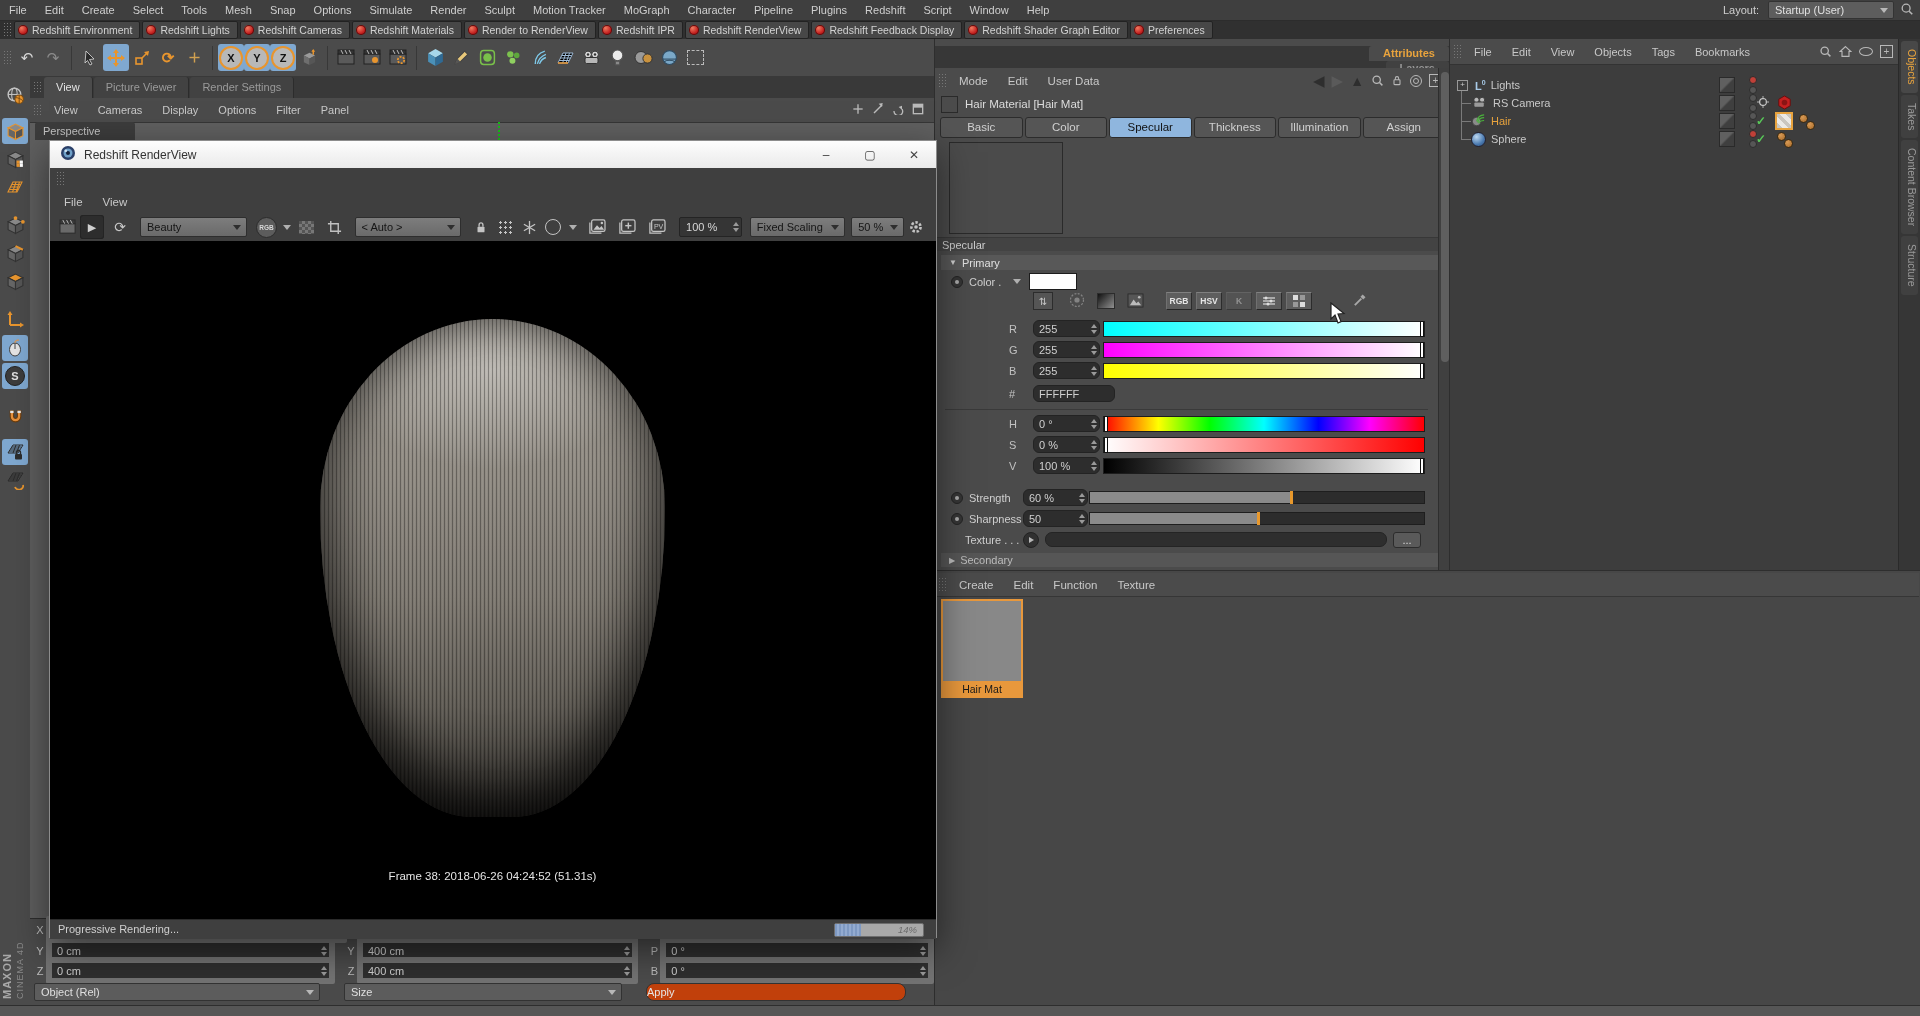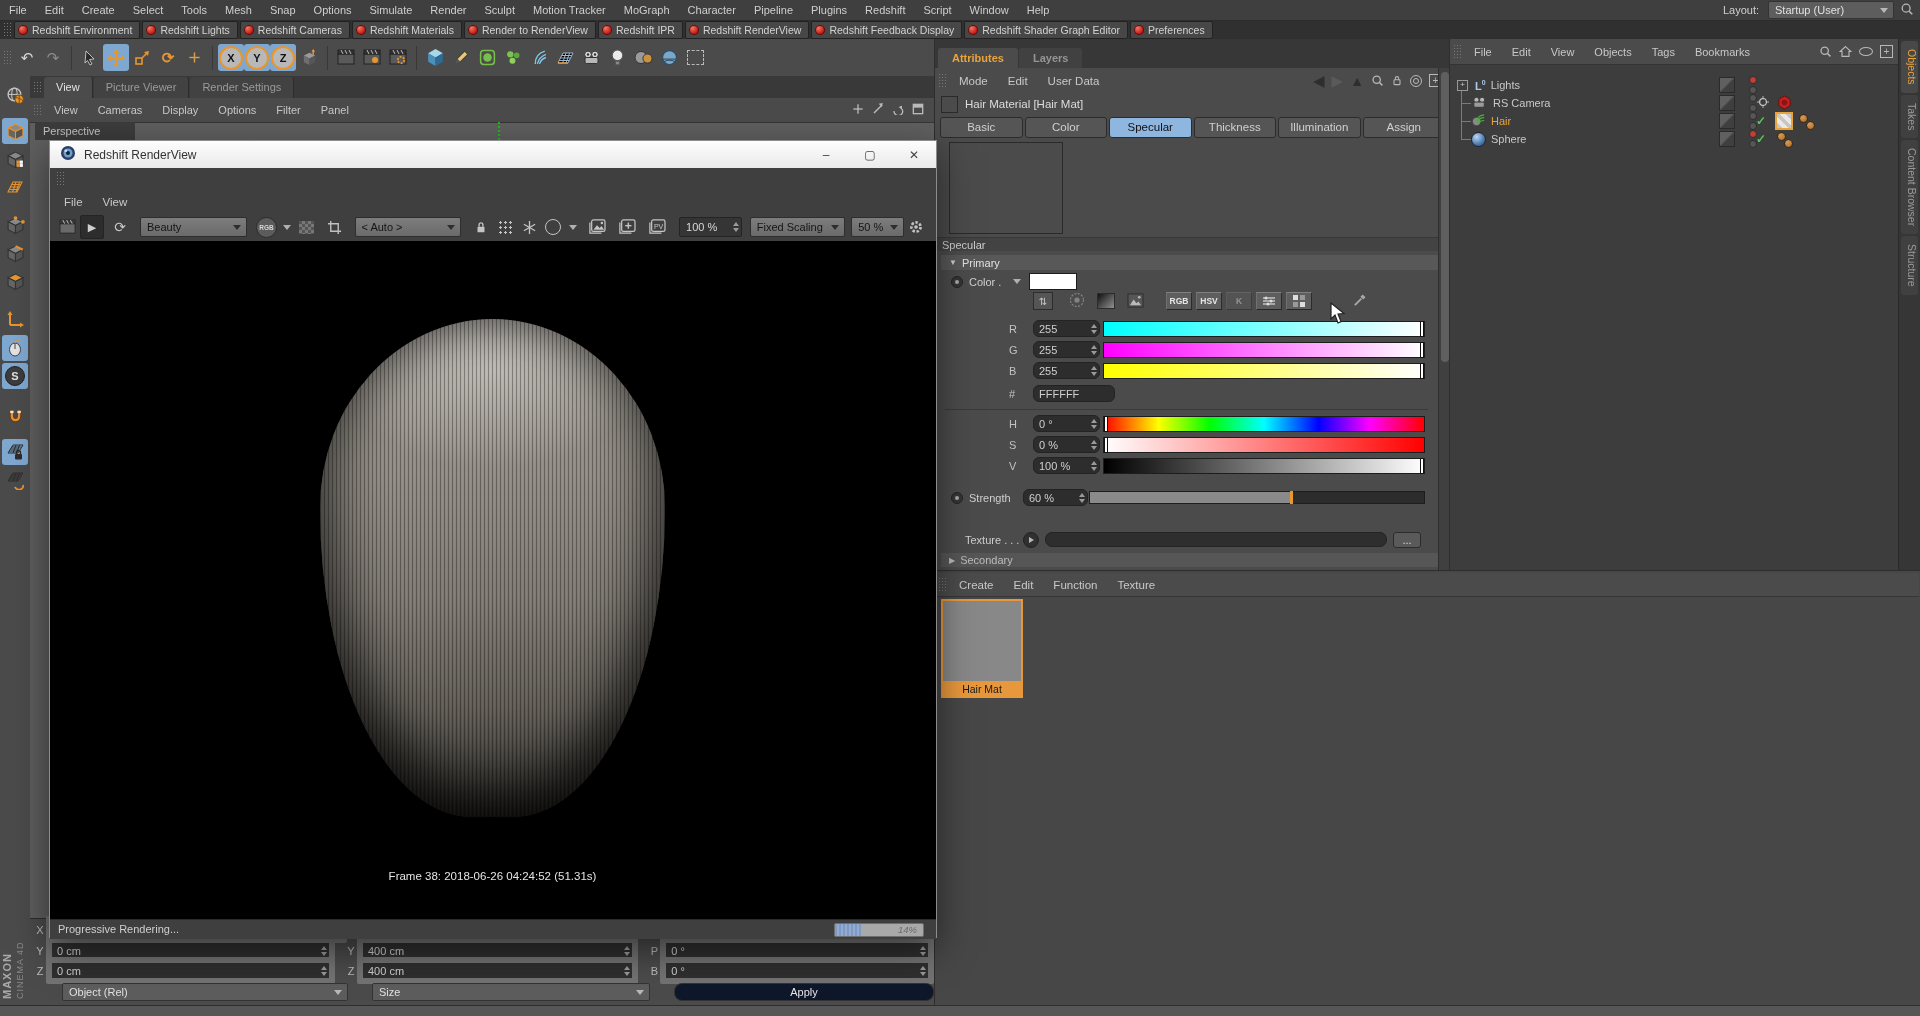--- a/index.html
+++ b/index.html
@@ -48,22 +48,22 @@
   .cl{width:12px;text-align:center;color:#bdbdbd;flex:0 0 auto;}
   .cfield{height:15px;background:#2f2f2f;border-radius:2px;border:6px solid #737373;color:#cfcfcf;
     display:flex;align-items:center;padding-left:5px;position:relative;}
   .updn{position:absolute;right:2px;top:1px;bottom:1px;display:flex;flex-direction:column;justify-content:center;gap:2px;}
   .updn i{display:block;width:0;height:0;border-left:3.5px solid transparent;border-right:3.5px solid transparent;}
   .updn .u{border-bottom:4px solid #9a9a9a;}
   .updn .d{border-top:4px solid #9a9a9a;}
   .ddl{height:16px;background:#5d5d5d;border:1px solid #333;border-radius:2px;color:#e0e0e0;
     display:flex;align-items:center;padding:0 6px;position:relative;}
   .ddl .arr{position:absolute;right:5px;width:0;height:0;border-left:4px solid transparent;border-right:4px solid transparent;border-top:5px solid #b8b8b8;}
-  .apply-btn{height:16px;background:#0f172a;border:1px solid #333;border-radius:8px;color:#e6e6e6;
-    display:flex;align-items:center;justify-content:center;}
+  .apply-btn{height:16px;background:#c2410c;border:1px solid #333;border-radius:8px;color:#e6e6e6;
+    display:flex;align-items:center;justify-content:flex-start;}
   
   #rv{left:49px;top:140px;width:888px;height:798px;background:#3f3f3f;border:1px solid #8c8c8c;
     box-shadow:0 12px 34px rgba(0,0,0,.5);z-index:20;box-sizing:border-box;}
   #rv-title{left:0;top:0;width:886px;height:27px;background:linear-gradient(#fdfdfd,#eaeaea);color:#333;
     border-bottom:1px solid #bbb;font-size:12px;}
   .win-btn{width:44px;height:26px;display:flex;align-items:center;justify-content:center;color:#444;font-size:12px;}
   #rv-grip{left:0;top:27px;width:886px;height:22px;background:#3f3f3f;border-bottom:1px solid #2b2b2b;}
   #rv-menu{left:0;top:49px;width:886px;height:23px;background:#3f3f3f;font-size:11.5px;}
   #rv-tools{left:0;top:72px;width:886px;height:28px;background:#3f3f3f;border-bottom:1px solid #2b2b2b;}
   .rv-cell{width:24px;height:24px;border-radius:3px;display:flex;align-items:center;justify-content:center;flex:0 0 auto;}
@@ -83,21 +83,21 @@
       linear-gradient(180deg,#a19c93 0%,#908b83 32%,#7e7971 56%,#615d56 78%,#423f3a 92%,#2b2926 100%);
     box-shadow:inset 0 -34px 55px rgba(0,0,0,.55),inset 22px 0 44px rgba(0,0,0,.28),inset -22px 0 44px rgba(0,0,0,.28);}
   .frame-info{position:absolute;left:122px;top:629px;width:641px;text-align:center;color:#e4e4e4;font-size:11.5px;}
   #rv-status{left:0;top:778px;width:886px;height:19px;background:#3f3f3f;border-top:1px solid #2b2b2b;}
   .progress{position:absolute;right:12px;top:3px;width:88px;height:12px;background:#a9a9a9;border:1px solid #6e6e6e;border-radius:2px;}
   .progress .fill{position:absolute;left:0;top:0;bottom:0;width:30%;
     background:repeating-linear-gradient(90deg,#7e99c2 0 2px,#93abd0 2px 4px);}
   .progress .plabel{position:absolute;right:6px;top:0;font-size:9.5px;color:#6b6b6b;line-height:12px;}
   
   #attrs{left:934px;top:39px;width:515px;height:531px;background:#4b4b4b;border-left:1px solid #2e2e2e;box-sizing:border-box;}
-  #attrs-tabs{left:0;top:0;width:515px;height:29px;background:#373737;}
+  #attrs-tabs{left:0;top:7px;width:515px;height:29px;background:#373737;flex-direction:column;}
   .ptab{height:20px;display:flex;align-items:center;padding:0 14px;margin-right:1px;
     border-top-left-radius:3px;border-top-right-radius:3px;background:#414141;color:#959595;font-weight:bold;}
   .ptab.on{background:#4b4b4b;color:#e8a33d;}
   #attrs-menu{left:0;top:29px;width:515px;height:25px;background:#4b4b4b;font-size:11.5px;}
   .hico{margin-left:7px;color:#bdbdbd;display:flex;align-items:center;}
   #attrs-title{left:0;top:54px;width:515px;height:22px;}
   #attrs-mattabs{left:0;top:76px;width:515px;height:24px;}
   .mtab{flex:1;height:19px;margin:0 1px;border:1px solid #2c2c2c;border-radius:3px;background:#555;
     display:flex;align-items:center;justify-content:center;color:#d0d0d0;font-size:11.5px;}
   .mtab.on{background:#8fb6de;color:#101010;}
@@ -643,21 +643,21 @@
       <span class="cfield" style="width:268px;">
           <span>0 °</span>
           <span class="updn">
             <i class="u"></i>
             <i class="d"></i>
           </span>
         </span>
     </div>
 
     <div class="abs flex" style="left:0;top:64px;width:904px;height:18px;">
-      <span class="ddl" style="width:272px;margin-left:32px;text-align:center;">
+      <span class="ddl" style="width:272px;margin-left:4px;text-align:center;">
           <span>Object (Rel)</span>
           <i class="arr"></i>
         </span>
       <span class="ddl" style="width:264px;margin-left:24px;">
           <span>Size</span>
           <i class="arr"></i>
         </span>
       <span class="apply-btn" style="width:258px;margin-left:24px;">
           <span>Apply</span>
         </span>
@@ -1028,20 +1028,37 @@
             <i class="u"></i>
             <i class="d"></i>
           </span>
         </span>
       <span class="sldtrack" style="position:absolute;left:154px;width:334px;">
         <i class="sldfill" style="width: 60%;"></i>
         <i class="sldtick" style="left:60%;"></i>
       </span>
     </div>
 
+    <div class="chanrow" style="top:471px;">
+      <span class="radio" style="margin-left:16px;">
+          <i></i>
+        </span>
+      <span style="margin-left:6px;color:#cfcfcf;">Sharpness</span>
+      <span class="spinbox" style="position:absolute;left:88px;width:44px;">
+          <span>50</span>
+          <span class="updn">
+            <i class="u"></i>
+            <i class="d"></i>
+          </span>
+        </span>
+      <span class="sldtrack" style="position:absolute;left:154px;width:334px;">
+        <i class="sldfill" style="width: 50%;"></i>
+        <i class="sldtick" style="left:50%;"></i>
+      </span>
+    </div>
 
     <div class="chanrow" style="top:492px;">
       <span style="margin-left:30px;color:#cfcfcf;">Texture . . .</span>
       <span style="position:absolute;left:88px;width:14px;height:14px;border-radius:50%;background:#303030;border:1px solid #222;display:flex;align-items:center;justify-content:center;">
         <i style="width:0;height:0;border-top:3.5px solid transparent;border-bottom:3.5px solid transparent;border-left:5px solid #b8b8b8;display:block;margin-left:1px;"></i>
       </span>
       <span style="position:absolute;left:110px;width:340px;height:13px;background:#2e2e2e;border:1px solid #242424;border-radius:7px;"></span>
       <span style="position:absolute;left:458px;width:26px;height:14px;background:#5a5a5a;border:1px solid #2c2c2c;border-radius:3px;display:flex;align-items:center;justify-content:center;color:#ddd;">
           <span>...</span>
         </span>

